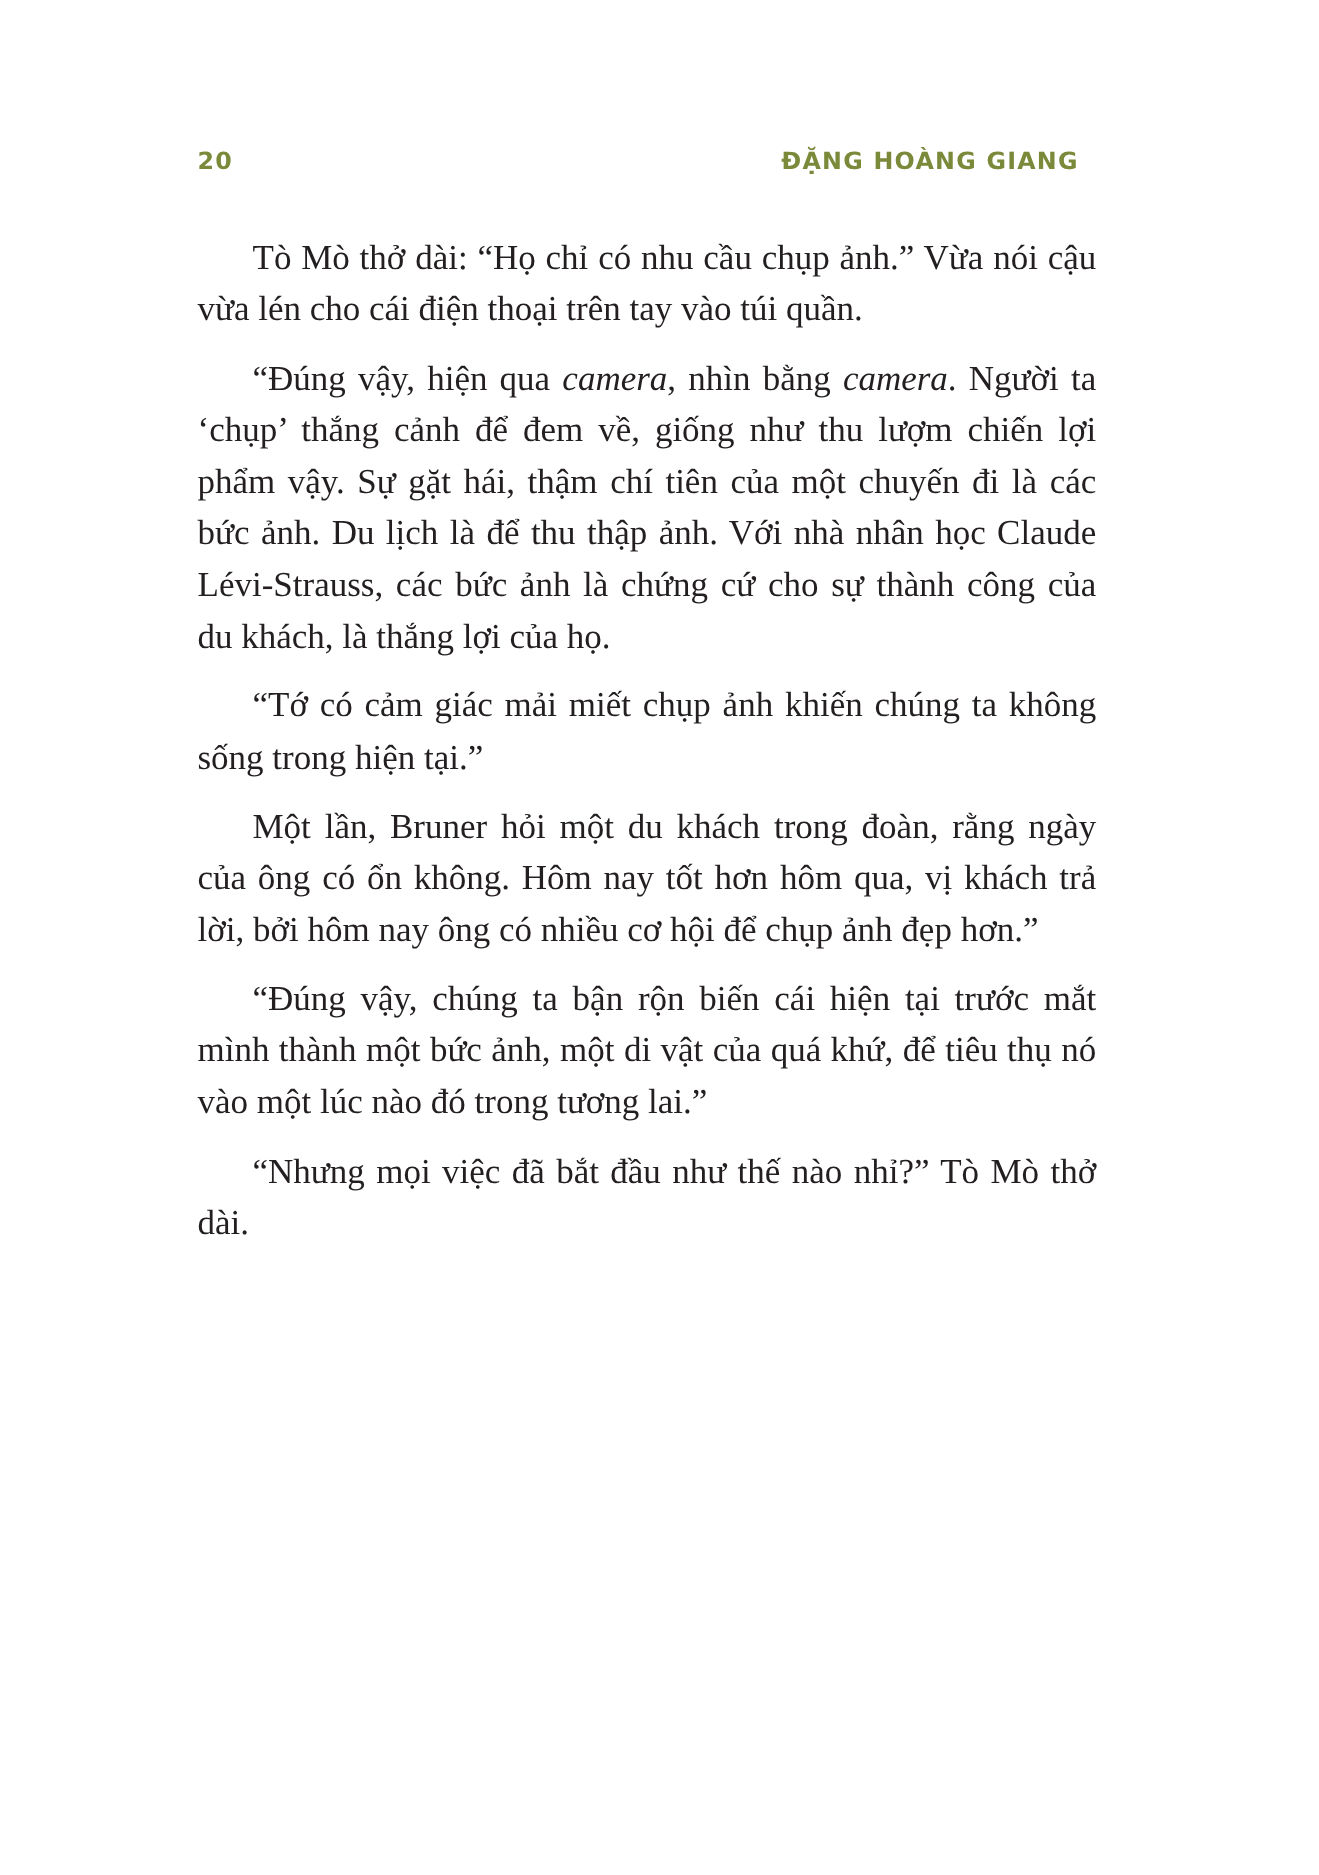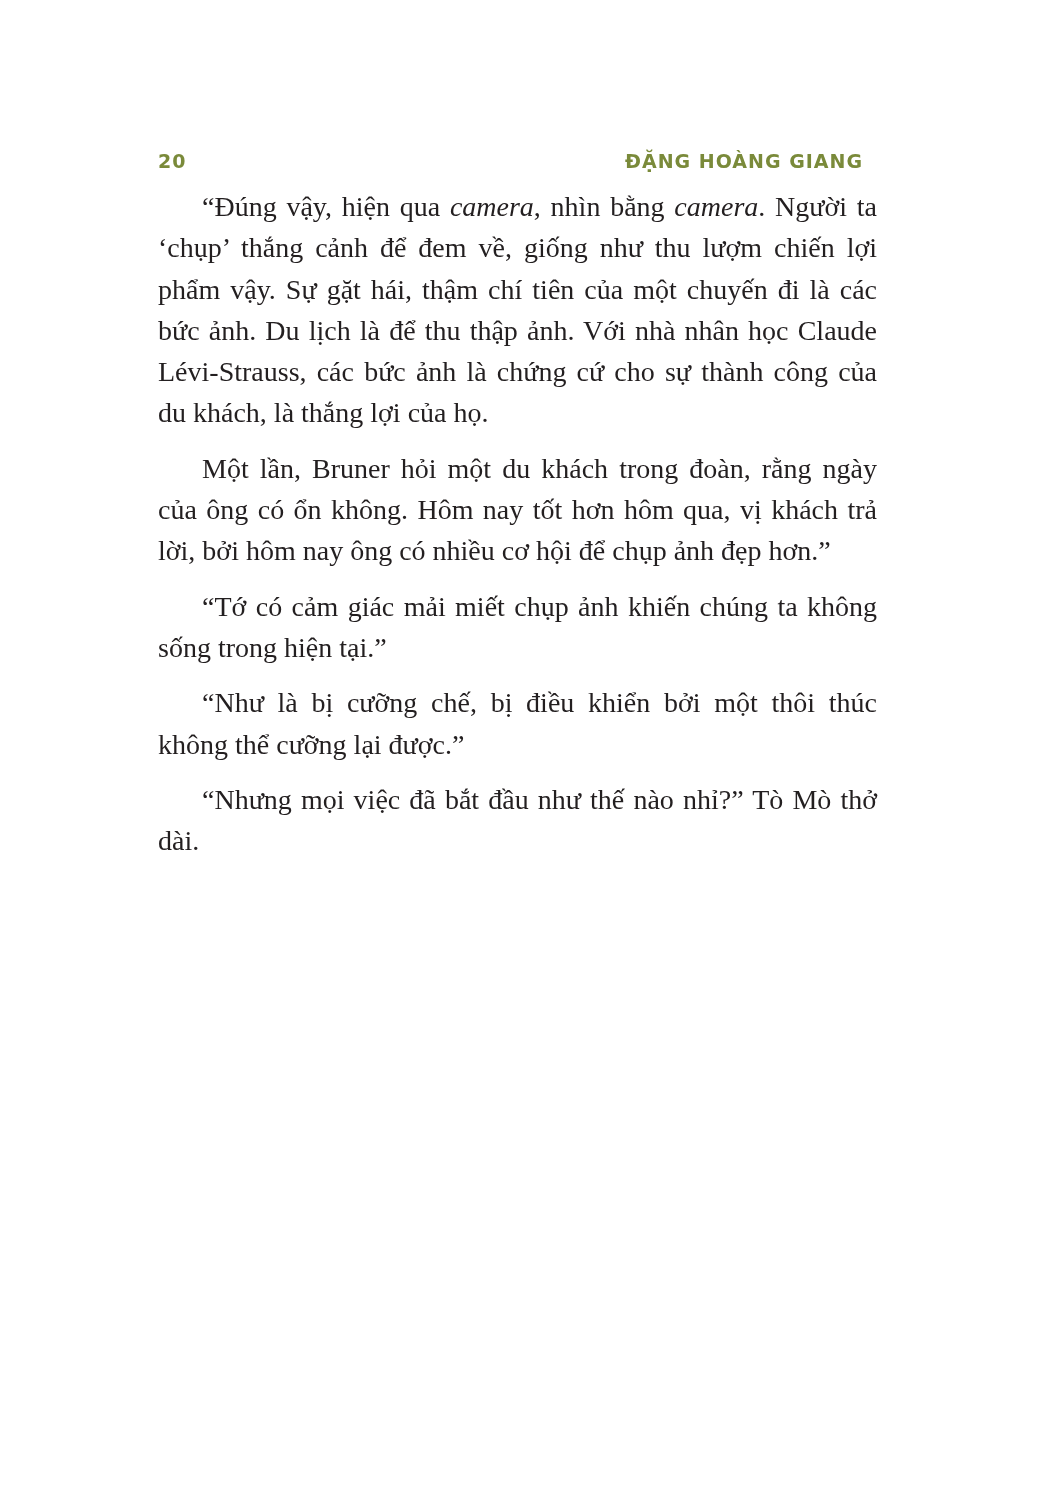--- a/index.html
+++ b/index.html
@@ -62,35 +62,38 @@
       text-align-last: justify;
     }
     .para em {
       font-style: italic;
     }
   </style>
 </head>
 <body>
 
 <div class="page">
-  <div class="running-header" style="color: rgb(122, 138, 58); margin-top: 32px;">
+  <div class="running-header" style="color: rgb(122, 138, 58);">
     <span class="page-number">20</span>
     <span class="author-name">ĐẶNG HOÀNG GIANG</span>
   </div>
 
   <div class="body-text">
     <p class="para">
+      <span>Tò Mò thở dài: “Họ chỉ có nhu cầu chụp ảnh.” Vừa nói cậu vừa lén cho cái điện thoại trên tay vào túi quần.</span>
+    </p>
+    <p class="para">
       <span>“Đúng vậy, hiện qua </span><em>camera</em><span>, nhìn bằng </span><em>camera</em><span>. Người ta ‘chụp’ thắng cảnh để đem về, giống như thu lượm chiến lợi phẩm vậy. Sự gặt hái, thậm chí tiên của một chuyến đi là các bức ảnh. Du lịch là để thu thập ảnh. Với nhà nhân học Claude Lévi-Strauss, các bức ảnh là chứng cứ cho sự thành công của du khách, là thắng lợi của họ.</span>
+    </p>
+    <p class="para">
+      <span>“Tớ có cảm giác mải miết chụp ảnh khiến chúng ta không sống trong hiện tại.”</span>
     </p>
     <p class="para">
       <span>Một lần, Bruner hỏi một du khách trong đoàn, rằng ngày của ông có ổn không. Hôm nay tốt hơn hôm qua, vị khách trả lời, bởi hôm nay ông có nhiều cơ hội để chụp ảnh đẹp hơn.”</span>
     </p>
     <p class="para">
-      <span>“Tớ có cảm giác mải miết chụp ảnh khiến chúng ta không sống trong hiện tại.”</span>
-    </p>
-    <p class="para">
-      <span>“Như là bị cưỡng chế, bị điều khiển bởi một thôi thúc không thể cưỡng lại được.”</span>
+      <span>“Đúng vậy, chúng ta bận rộn biến cái hiện tại trước mắt mình thành một bức ảnh, một di vật của quá khứ, để tiêu thụ nó vào một lúc nào đó trong tương lai.”</span>
     </p>
     <p class="para">
       <span>“Nhưng mọi việc đã bắt đầu như thế nào nhỉ?” Tò Mò thở dài.</span>
     </p>
   </div>
 </div>
 
 </body></html>

